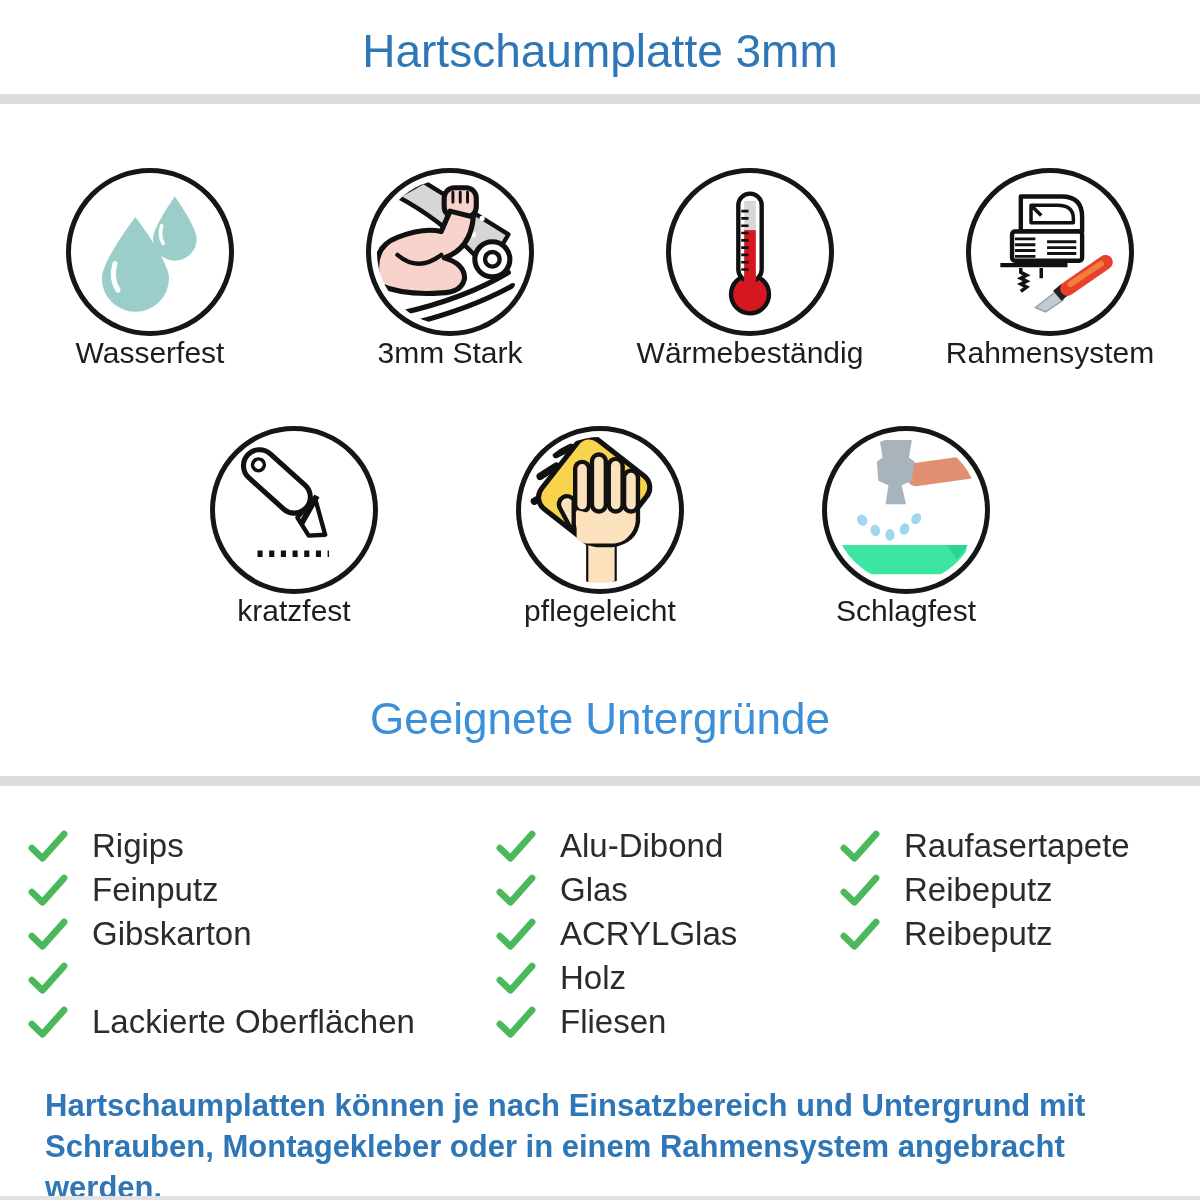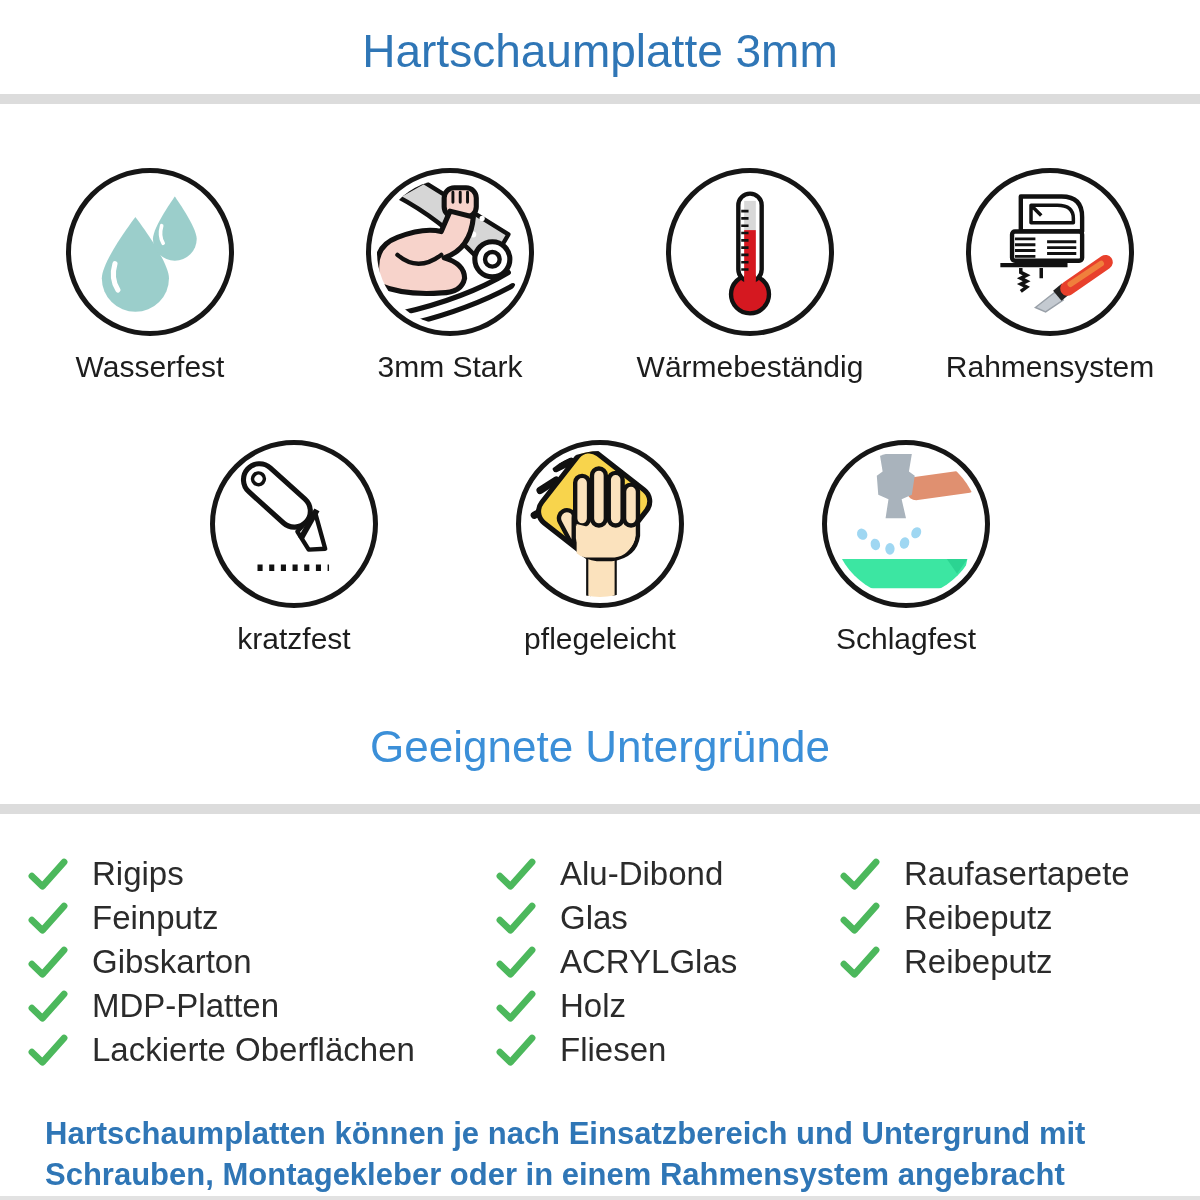--- a/index.html
+++ b/index.html
@@ -23,21 +23,21 @@
   .row2{margin-top:56px;justify-content:center;}
   .row2 .feature{width:306px;}
   .feature{display:flex;flex-direction:column;align-items:center;}
   .circle{
     width:158px;height:158px;border:5px solid #161616;border-radius:50%;
     background:#fff;display:flex;align-items:center;justify-content:center;
     overflow:hidden;
   }
   .circle svg{width:146px;height:146px;display:block;}
   .feature-label{
-    margin-top:14px;font-size:30px;color:#1d1d1d;text-align:center;
+    font-size:30px;color:#1d1d1d;text-align:center;
   }
   .section-title{
     margin:66px 0 0;padding-bottom:32px;
     text-align:center;font-size:44px;font-weight:400;
     color:#3b8fd8;
   }
   .substrates{display:flex;padding:38px 0 0 28px;}
   .sub-col1{width:468px;}
   .sub-col2{width:344px;}
   .sub-col3{flex:1;}
@@ -249,21 +249,20 @@
     <div class="sub-item">
       <svg class="check" viewBox="0 0 100 84">
           <path d="M9,46 L36,72 L91,10" fill="none" stroke="#4cb85c" stroke-width="17" stroke-linecap="round" stroke-linejoin="round"></path>
         </svg>
       <span>Gibskarton</span>
     </div>
     <div class="sub-item">
       <svg class="check" viewBox="0 0 100 84">
           <path d="M9,46 L36,72 L91,10" fill="none" stroke="#4cb85c" stroke-width="17" stroke-linecap="round" stroke-linejoin="round"></path>
         </svg>
-      <span>MDP-Platten</span>
     </div>
     <div class="sub-item">
       <svg class="check" viewBox="0 0 100 84">
           <path d="M9,46 L36,72 L91,10" fill="none" stroke="#4cb85c" stroke-width="17" stroke-linecap="round" stroke-linejoin="round"></path>
         </svg>
       <span>Lackierte Oberflächen</span>
     </div>
   </div>
 
   <div class="sub-col2">

